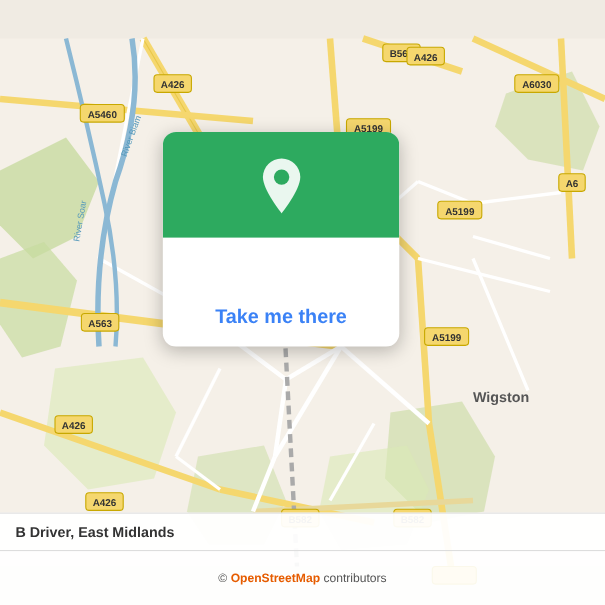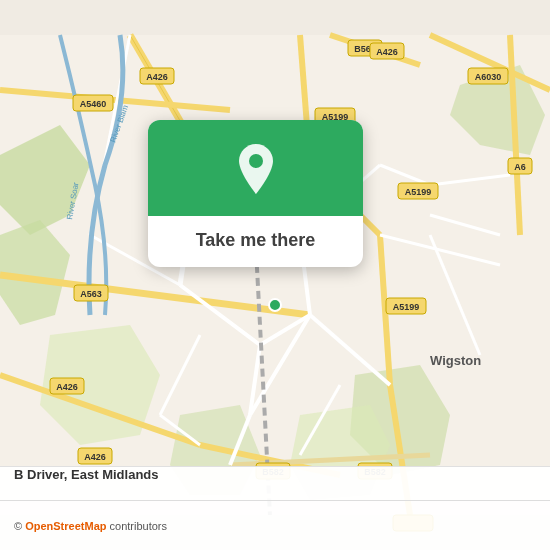--- a/index.html
+++ b/index.html
@@ -52,53 +52,55 @@
     .location-pin {
       width: 46px;
       height: 56px;
       position: relative;
     }
 
     #card-label {
       padding: 14px 16px 16px;
       font-size: 18px;
       font-weight: 600;
-      color: #404040;
+      color: #3b82f6;
       text-align: center;
+      margin-top: 48px;
     }
 
     
     #attribution-bar {
       position: absolute;
       bottom: 0; left: 0; right: 0;
       height: 50px;
       background: rgba(255,255,255,0.92);
       display: flex;
       align-items: center;
       padding: 0 14px;
-      justify-content: space-between;
+      justify-content: center;
       border-top: 1px solid #ddd;
     }
 
     #attribution-text {
       font-size: 11px;
       color: #555;
     }
 
     #attribution-text span {
       color: #e65c00;
       font-weight: bold;
     }
 
     #location-info {
       position: absolute;
       bottom: 50px; left: 0; right: 0;
       height: 34px;
       background: rgba(255,255,255,0.95);
       display: flex;
+      align-items: center;
       padding: 0 14px;
       font-size: 13px;
       font-weight: 600;
       color: #333;
       border-top: 1px solid #e0e0e0;
     }
 
     
     #moovit-logo {
       display: flex;

